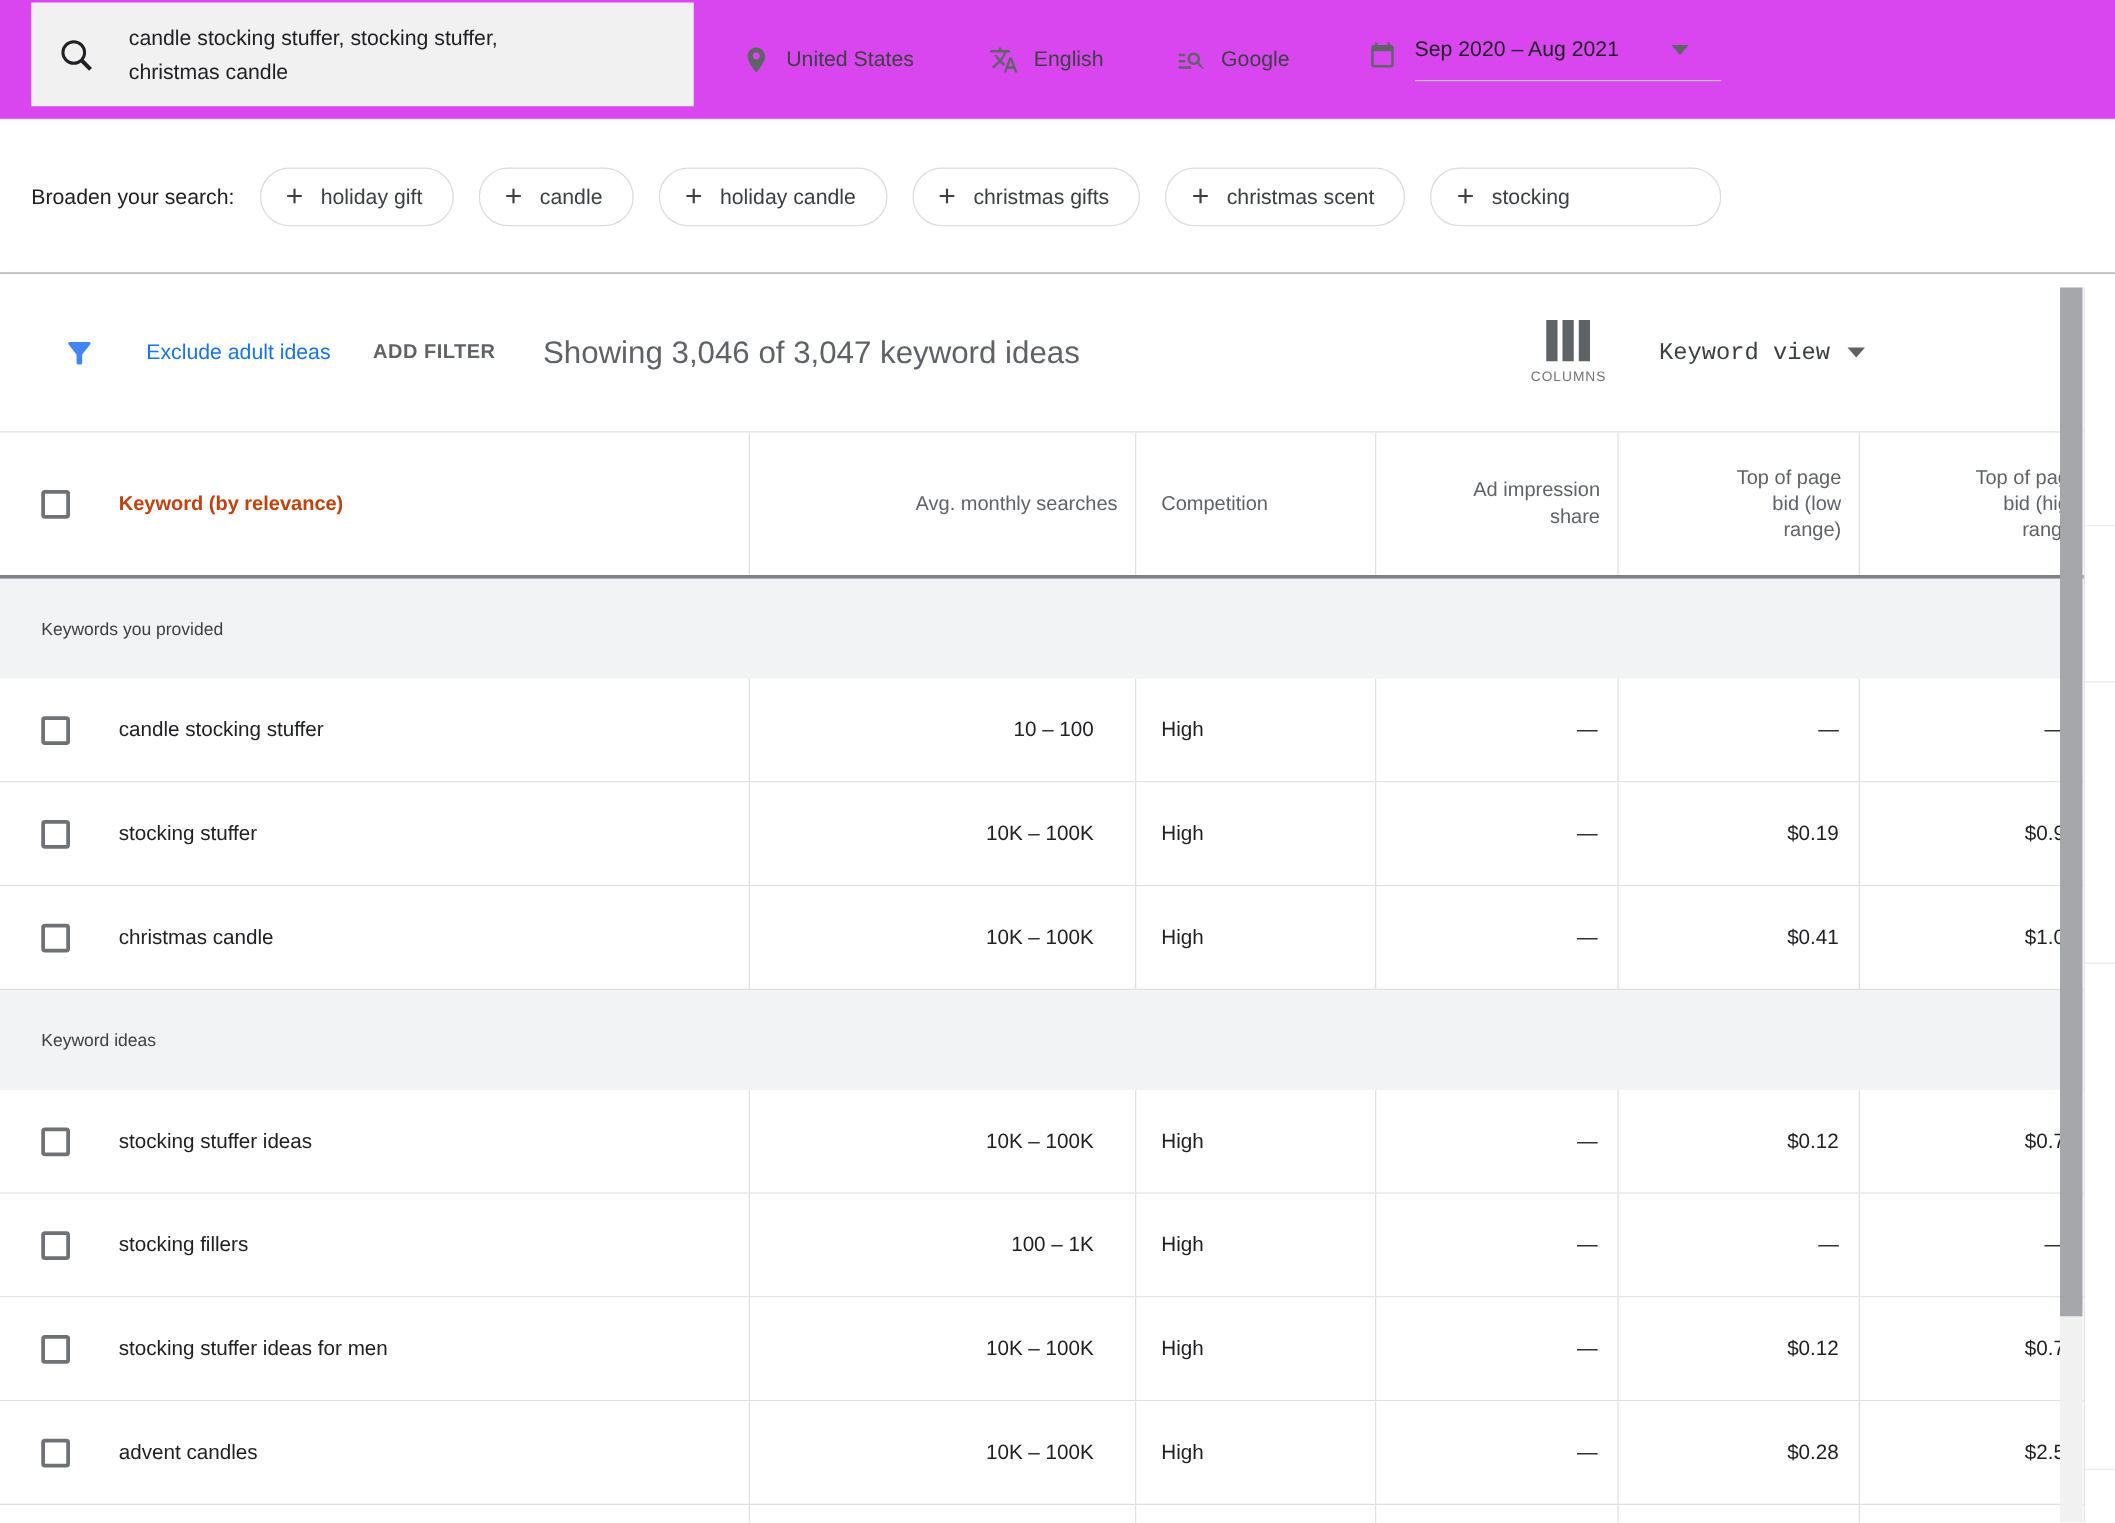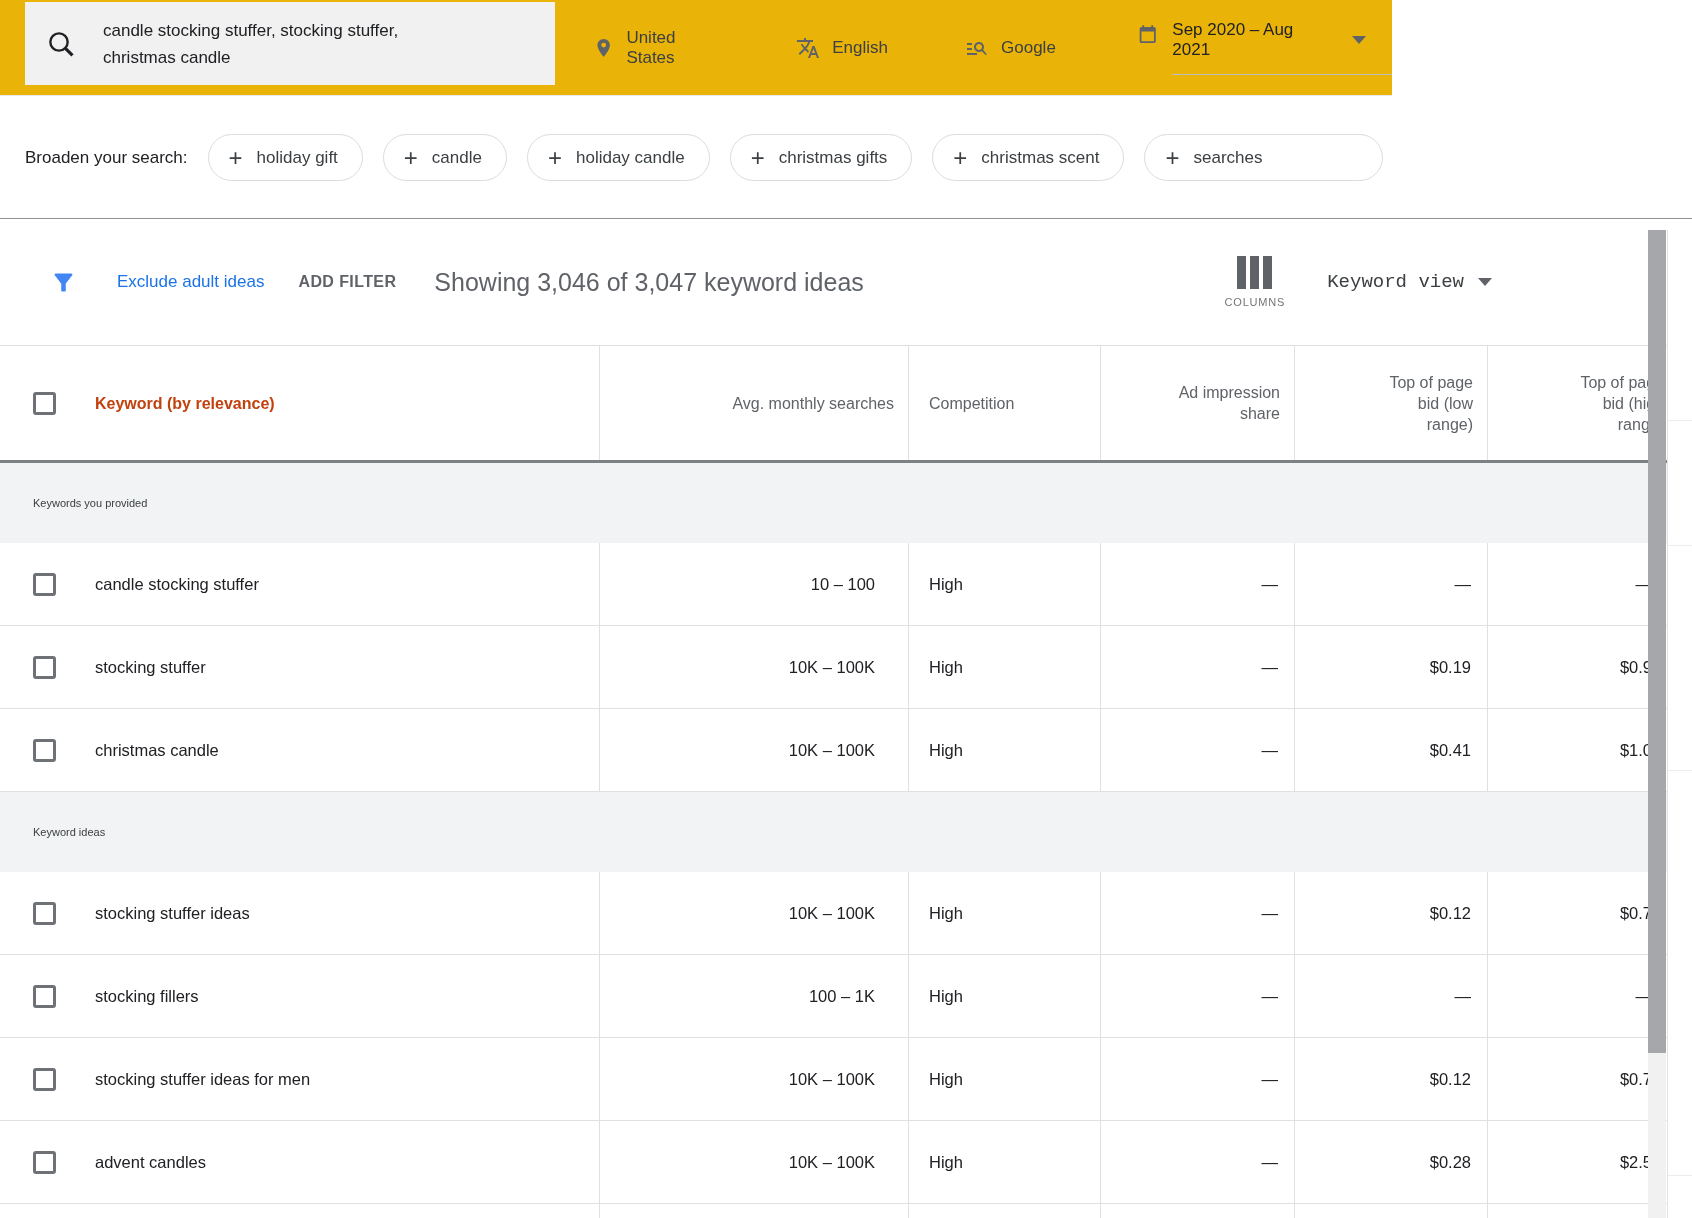--- a/index.html
+++ b/index.html
@@ -1,22 +1,22 @@
 <!DOCTYPE html>
 <html><head>
 <meta charset="utf-8">
 <style>
   * { margin:0; padding:0; box-sizing:border-box; }
   html,body { width:1692px; height:1218px; overflow:hidden; background:#fff;
               font-family:"Liberation Sans", sans-serif; color:#202124; }
   .page { position:relative; width:1692px; height:1218px; }
 
   
-  .topbar { position:absolute; left:0; top:0; width:1392px; height:96px;
-            border-bottom:1px solid #e8eaed; display:flex; align-items:center; background:#eab308;gap:19px; }
+  .topbar { position:absolute; left:0; top:0; width:1692px; height:96px;
+            border-bottom:1px solid #e8eaed; display:flex; align-items:center; background:#d946ef; }
   .searchbox { position:absolute; left:25px; top:2px; width:530px; height:83px;
                background:#f1f1f1; display:flex; align-items:center; }
   .searchbox svg { margin-left:20px; flex:0 0 auto; }
   .search-text { margin-left:26px; width:352px; font-size:17px; line-height:27px; color:#202124; }
   .tb-item { display:flex; align-items:center; font-size:17px; color:#3c4043; }
   .tb-item svg { margin-right:12px; }
   .loc { margin-left:593px; }
   .lang { margin-left:60px; }
   .net  { margin-left:58px; }
   .daterange { display:flex; align-items:flex-start; margin-left:62px; }
@@ -62,21 +62,21 @@
   .th { display:flex; align-items:center; color:#5f6368; font-size:16px; line-height:21px; }
   .th.num { justify-content:flex-end; text-align:right; padding-right:14px; }
   .th-wrap { display:inline-block; }
   .w110 { width:116px; } .w100 { width:100px; }
   .th-keyword { display:flex; align-items:center; }
   .th-keyword .kw-label { margin-left:39px; font-weight:700; font-size:16px; color:#c2410c; }
   .cdiv { border-left:1px solid #e0e0e0; }
   .bid-high-th { padding-right:28px !important; }
 
   .section-row { height:80px; background:#f1f3f4; display:flex; align-items:center;
-                 padding-left:33px; font-size:11px; color:#3c4043; }
+                 padding-left:33px; font-size:14px; color:#3c4043; }
   .data-row { height:83px; border-bottom:1px solid #e0e0e0; background:#fff; }
   .cell { display:flex; align-items:center; font-size:16.5px; color:#202124; }
   .cell.kw { }
   .kw-text { margin-left:39px; }
   .cell.num { justify-content:flex-end; padding-right:33px; }
   .cell.comp { padding-left:20px; }
   .cell.ad, .cell.bidlow { justify-content:flex-end; padding-right:16px; }
   .cell.bidhigh { justify-content:flex-end; padding-right:40px; }
   .checkbox { width:23px; height:23px; border:3px solid #6e7175; border-radius:3px;
               margin-left:33px; flex:0 0 auto; background:#fff; cursor:pointer; }
@@ -153,21 +153,21 @@
       <div class="chip">
         <span class="plus">+</span>
         <span>christmas gifts</span>
       </div>
       <div class="chip">
         <span class="plus">+</span>
         <span>christmas scent</span>
       </div>
       <div class="chip last">
         <span class="plus">+</span>
-        <span>searches</span>
+        <span>stocking</span>
       </div>
     </div>
 
   <div class="card-edge"></div>
 
   <div class="toolbar">
     <svg class="funnel" width="27" height="27" viewBox="0 0 24 24">
       <path fill="#4285f4" d="M4.25 5.61C6.27 8.2 10 13 10 13v6c0 .55.45 1 1 1h2c.55 0 1-.45 1-1v-6s3.72-4.8 5.74-7.39C20.25 4.95 19.78 4 18.95 4H5.04c-.83 0-1.3.95-.79 1.61z"></path>
     </svg>
     <span class="exclude-link">Exclude adult ideas</span>

